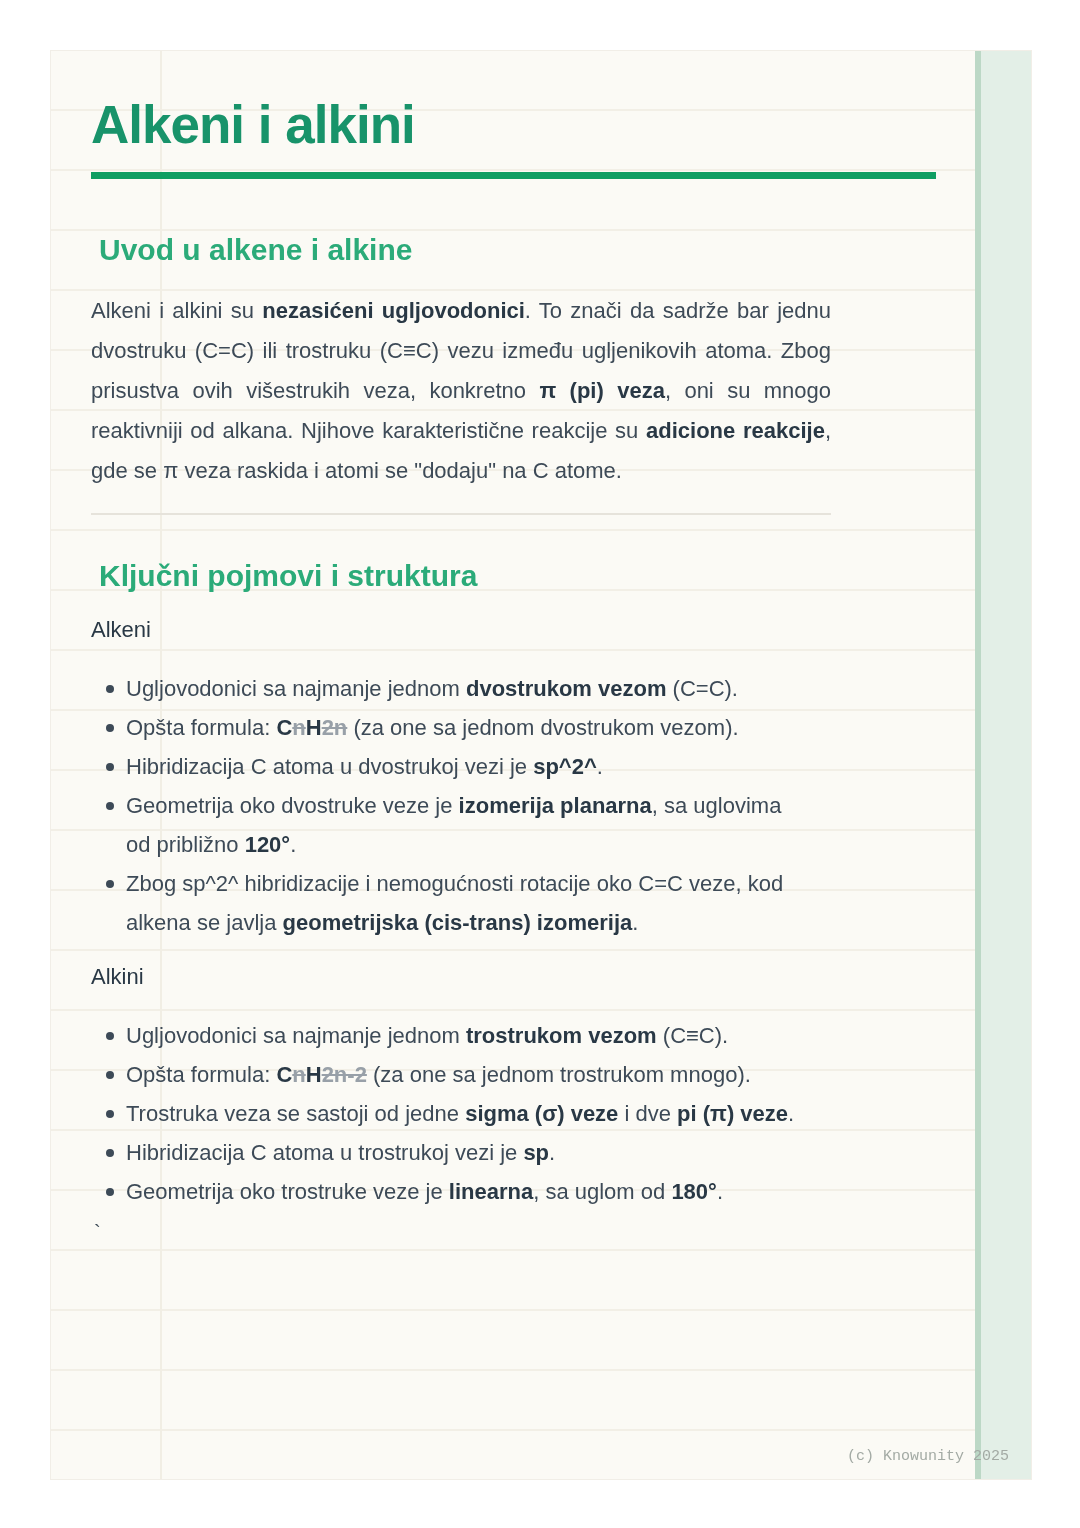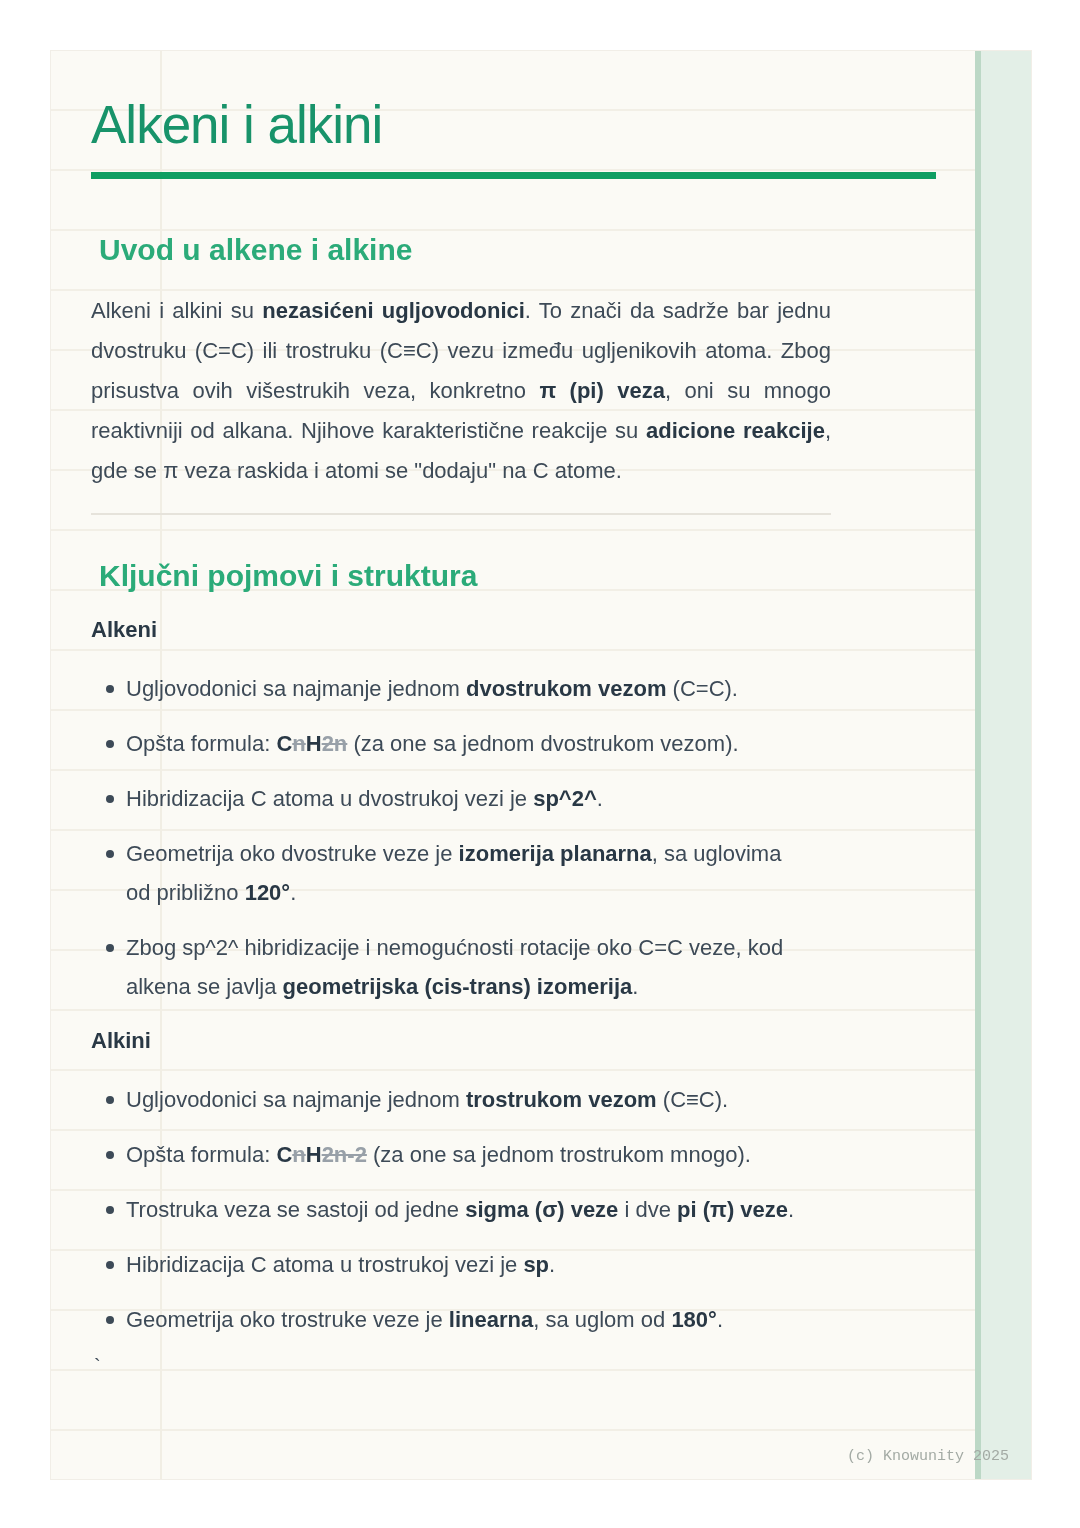--- a/index.html
+++ b/index.html
@@ -20,48 +20,48 @@
     position:absolute;left:109px;top:0;bottom:0;width:2px;background:#f1eee4;
   }
   .accent-strip{
     position:absolute;top:0;right:0;bottom:0;width:50px;
     background:#e3efe7;border-left:6px solid #bcd8c6;
   }
   .content{
     position:relative;padding:44px 0 0 40px;width:745px;z-index:1;
   }
   h1.title{
-    margin:0;font-size:53px;line-height:60px;font-weight:normal;
+    margin:0;font-size:53px;line-height:60px;font-weight:bold;
     color:#18936a;letter-spacing:-1px;
   }
   .title-rule{
     width:845px;height:7px;background:#0f9e62;margin-top:17px;
   }
   h2.section-h{
     margin:42px 0 0 8px;font-size:30px;line-height:38px;font-weight:bold;color:#2bab79;
   }
   h2.section-h.first{margin-top:52px;}
   .para{
     font-size:22px;line-height:40px;color:#3d4a57;
     text-align:justify;width:740px;
   }
   .b{font-weight:bold;color:#293845;}
   .st{color:#98a0a8;text-decoration:line-through;text-decoration-thickness:2px;}
   .divider{
     border:none;border-top:2px solid #e6e3db;width:740px;margin:18px 0 0 0;
   }
   h3.sub-h{
-    margin:20px 0 0 0;font-size:22px;line-height:30px;font-weight:bold;color:#293845;
+    margin:20px 0 0 0;font-size:22px;line-height:30px;font-weight:normal;color:#293845;
   }
   ul.bullets{
     list-style:none;margin:24px 0 0 0;padding:0;width:712px;
   }
   ul.bullets li{
     position:relative;padding-left:35px;font-size:22px;line-height:39px;
-    color:#3d4a57;margin-bottom:16px;
+    color:#3d4a57;margin-bottom:0;
   }
   ul.bullets li::before{
     content:"";position:absolute;left:15px;top:16px;width:8px;height:8px;
     border-radius:50%;background:#3d4a57;
   }
   .stray{
     margin:10px 0 0 3px;font-size:20px;color:#3d4a57;
   }
   .copyright{
     position:absolute;right:22px;bottom:14px;font-size:15px;color:#a3aaa4;z-index:2;font-family:Liberation Mono, monospace;

